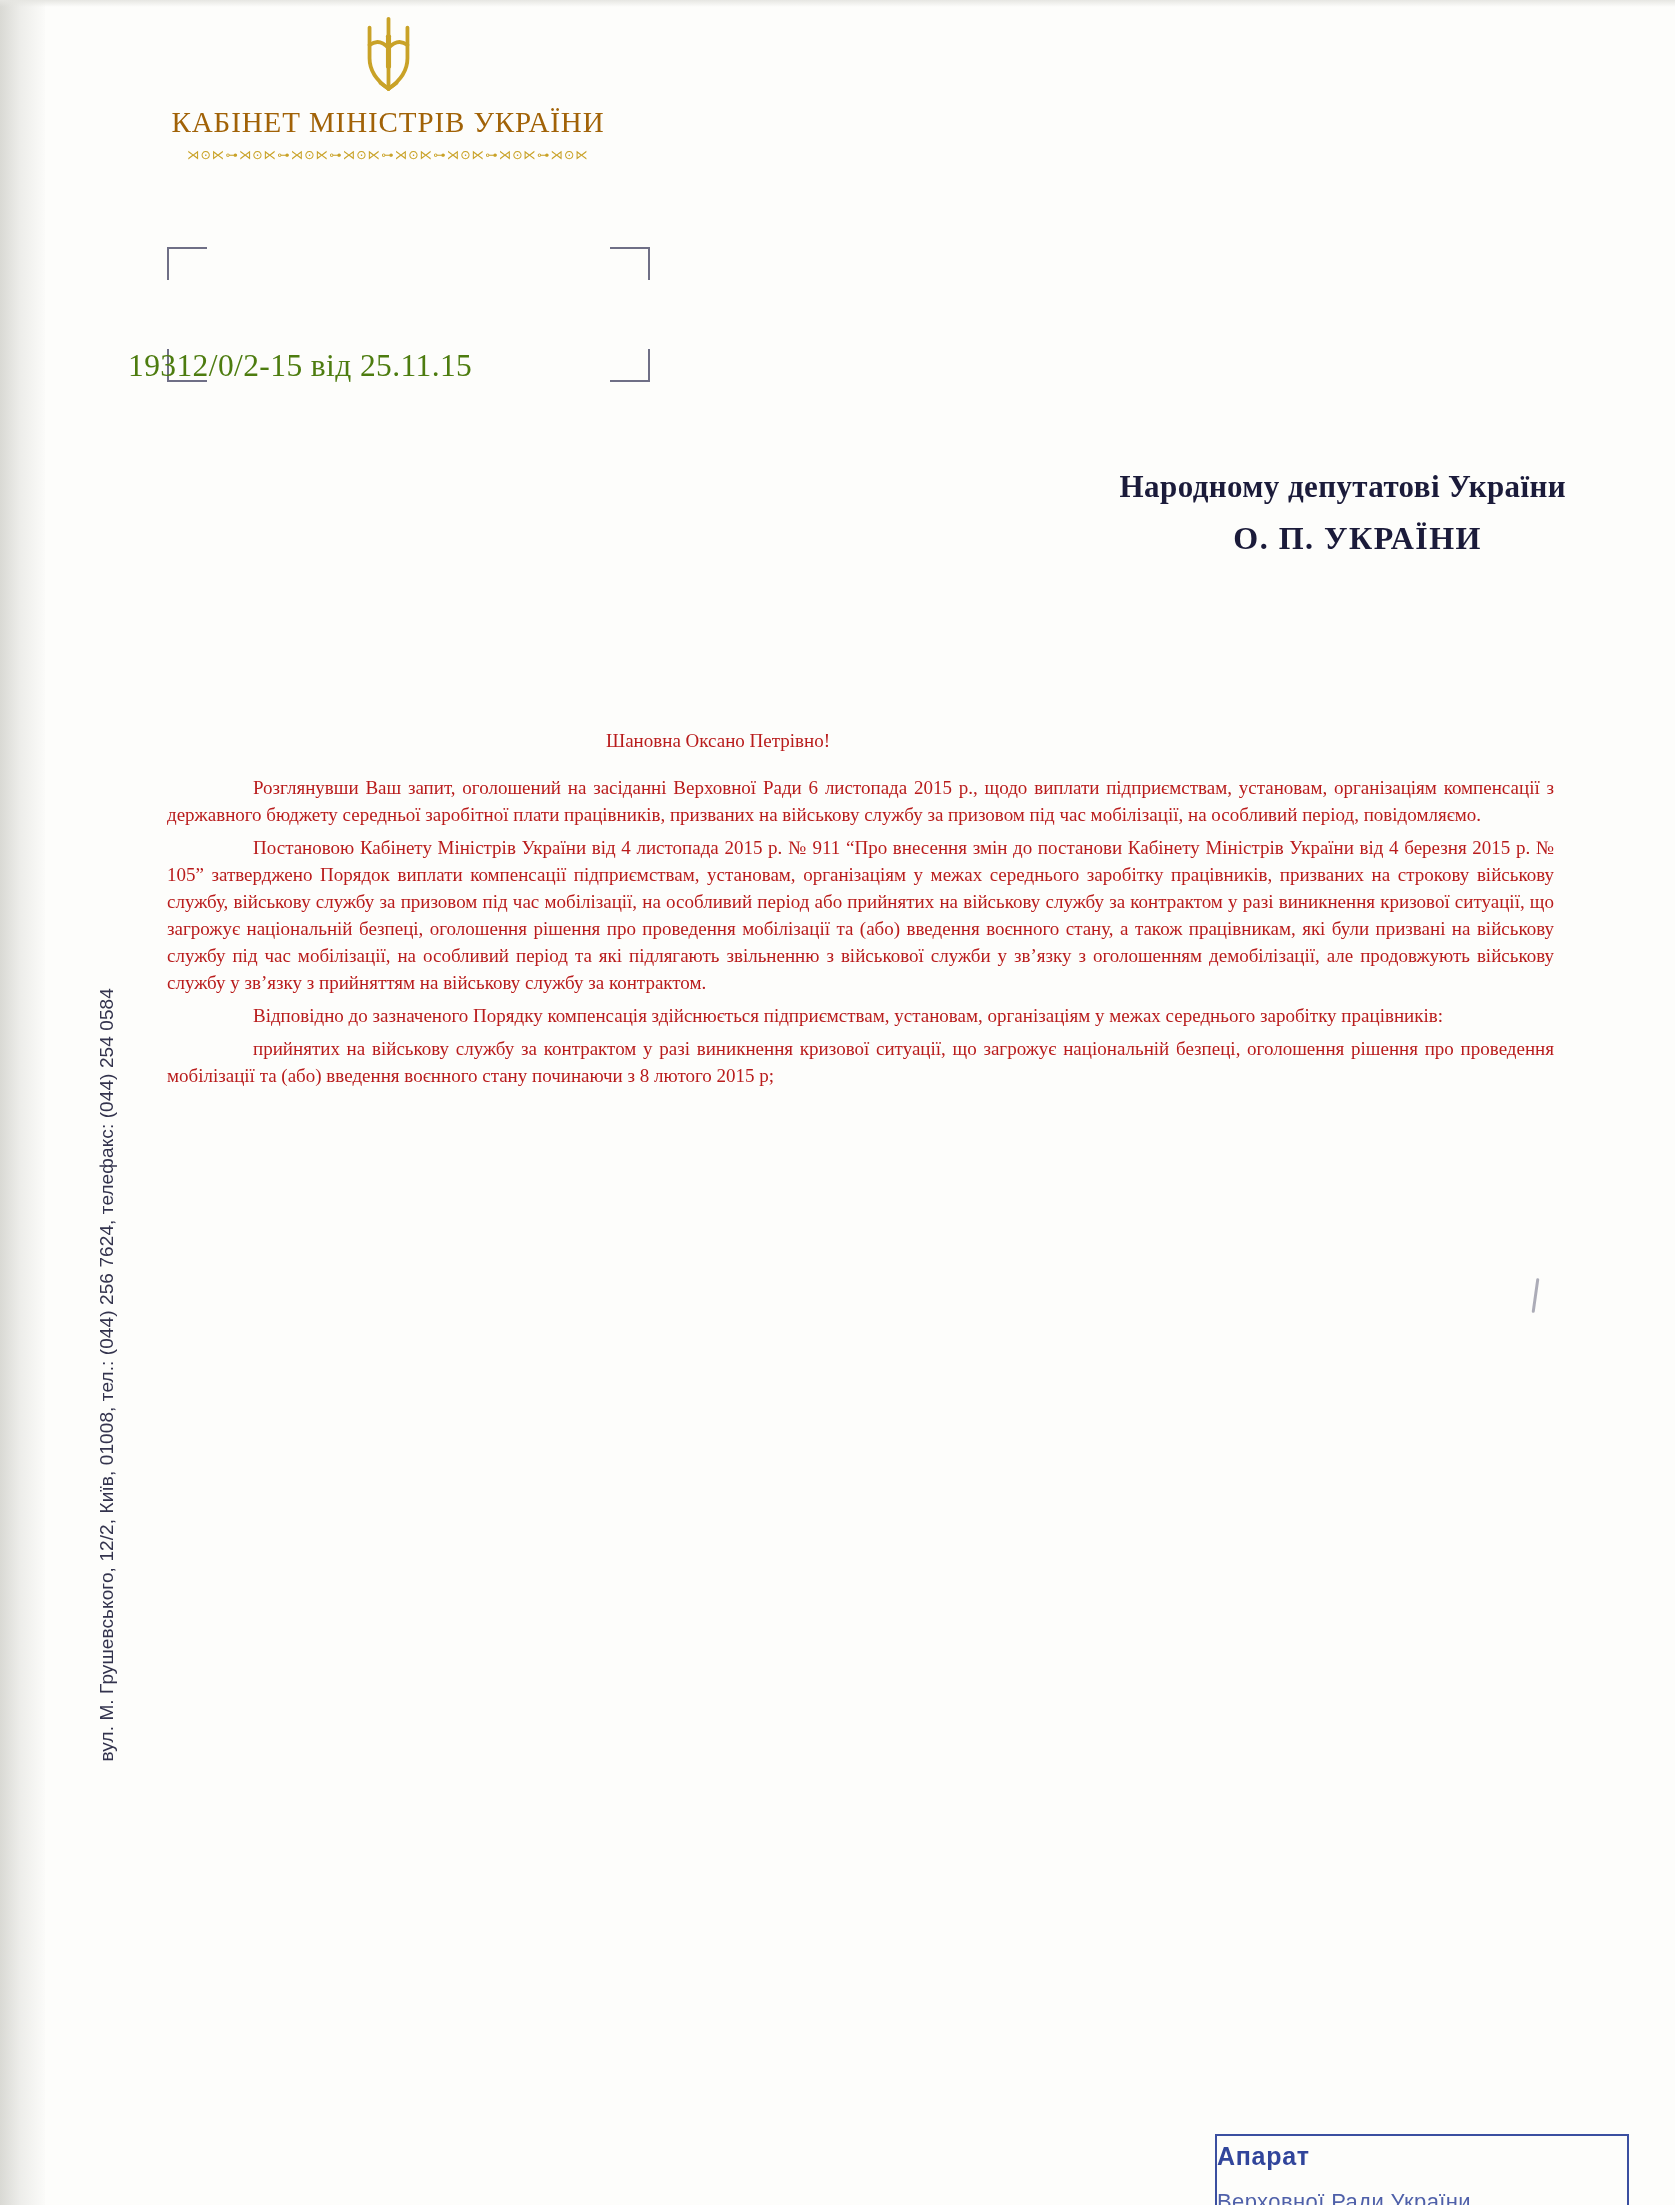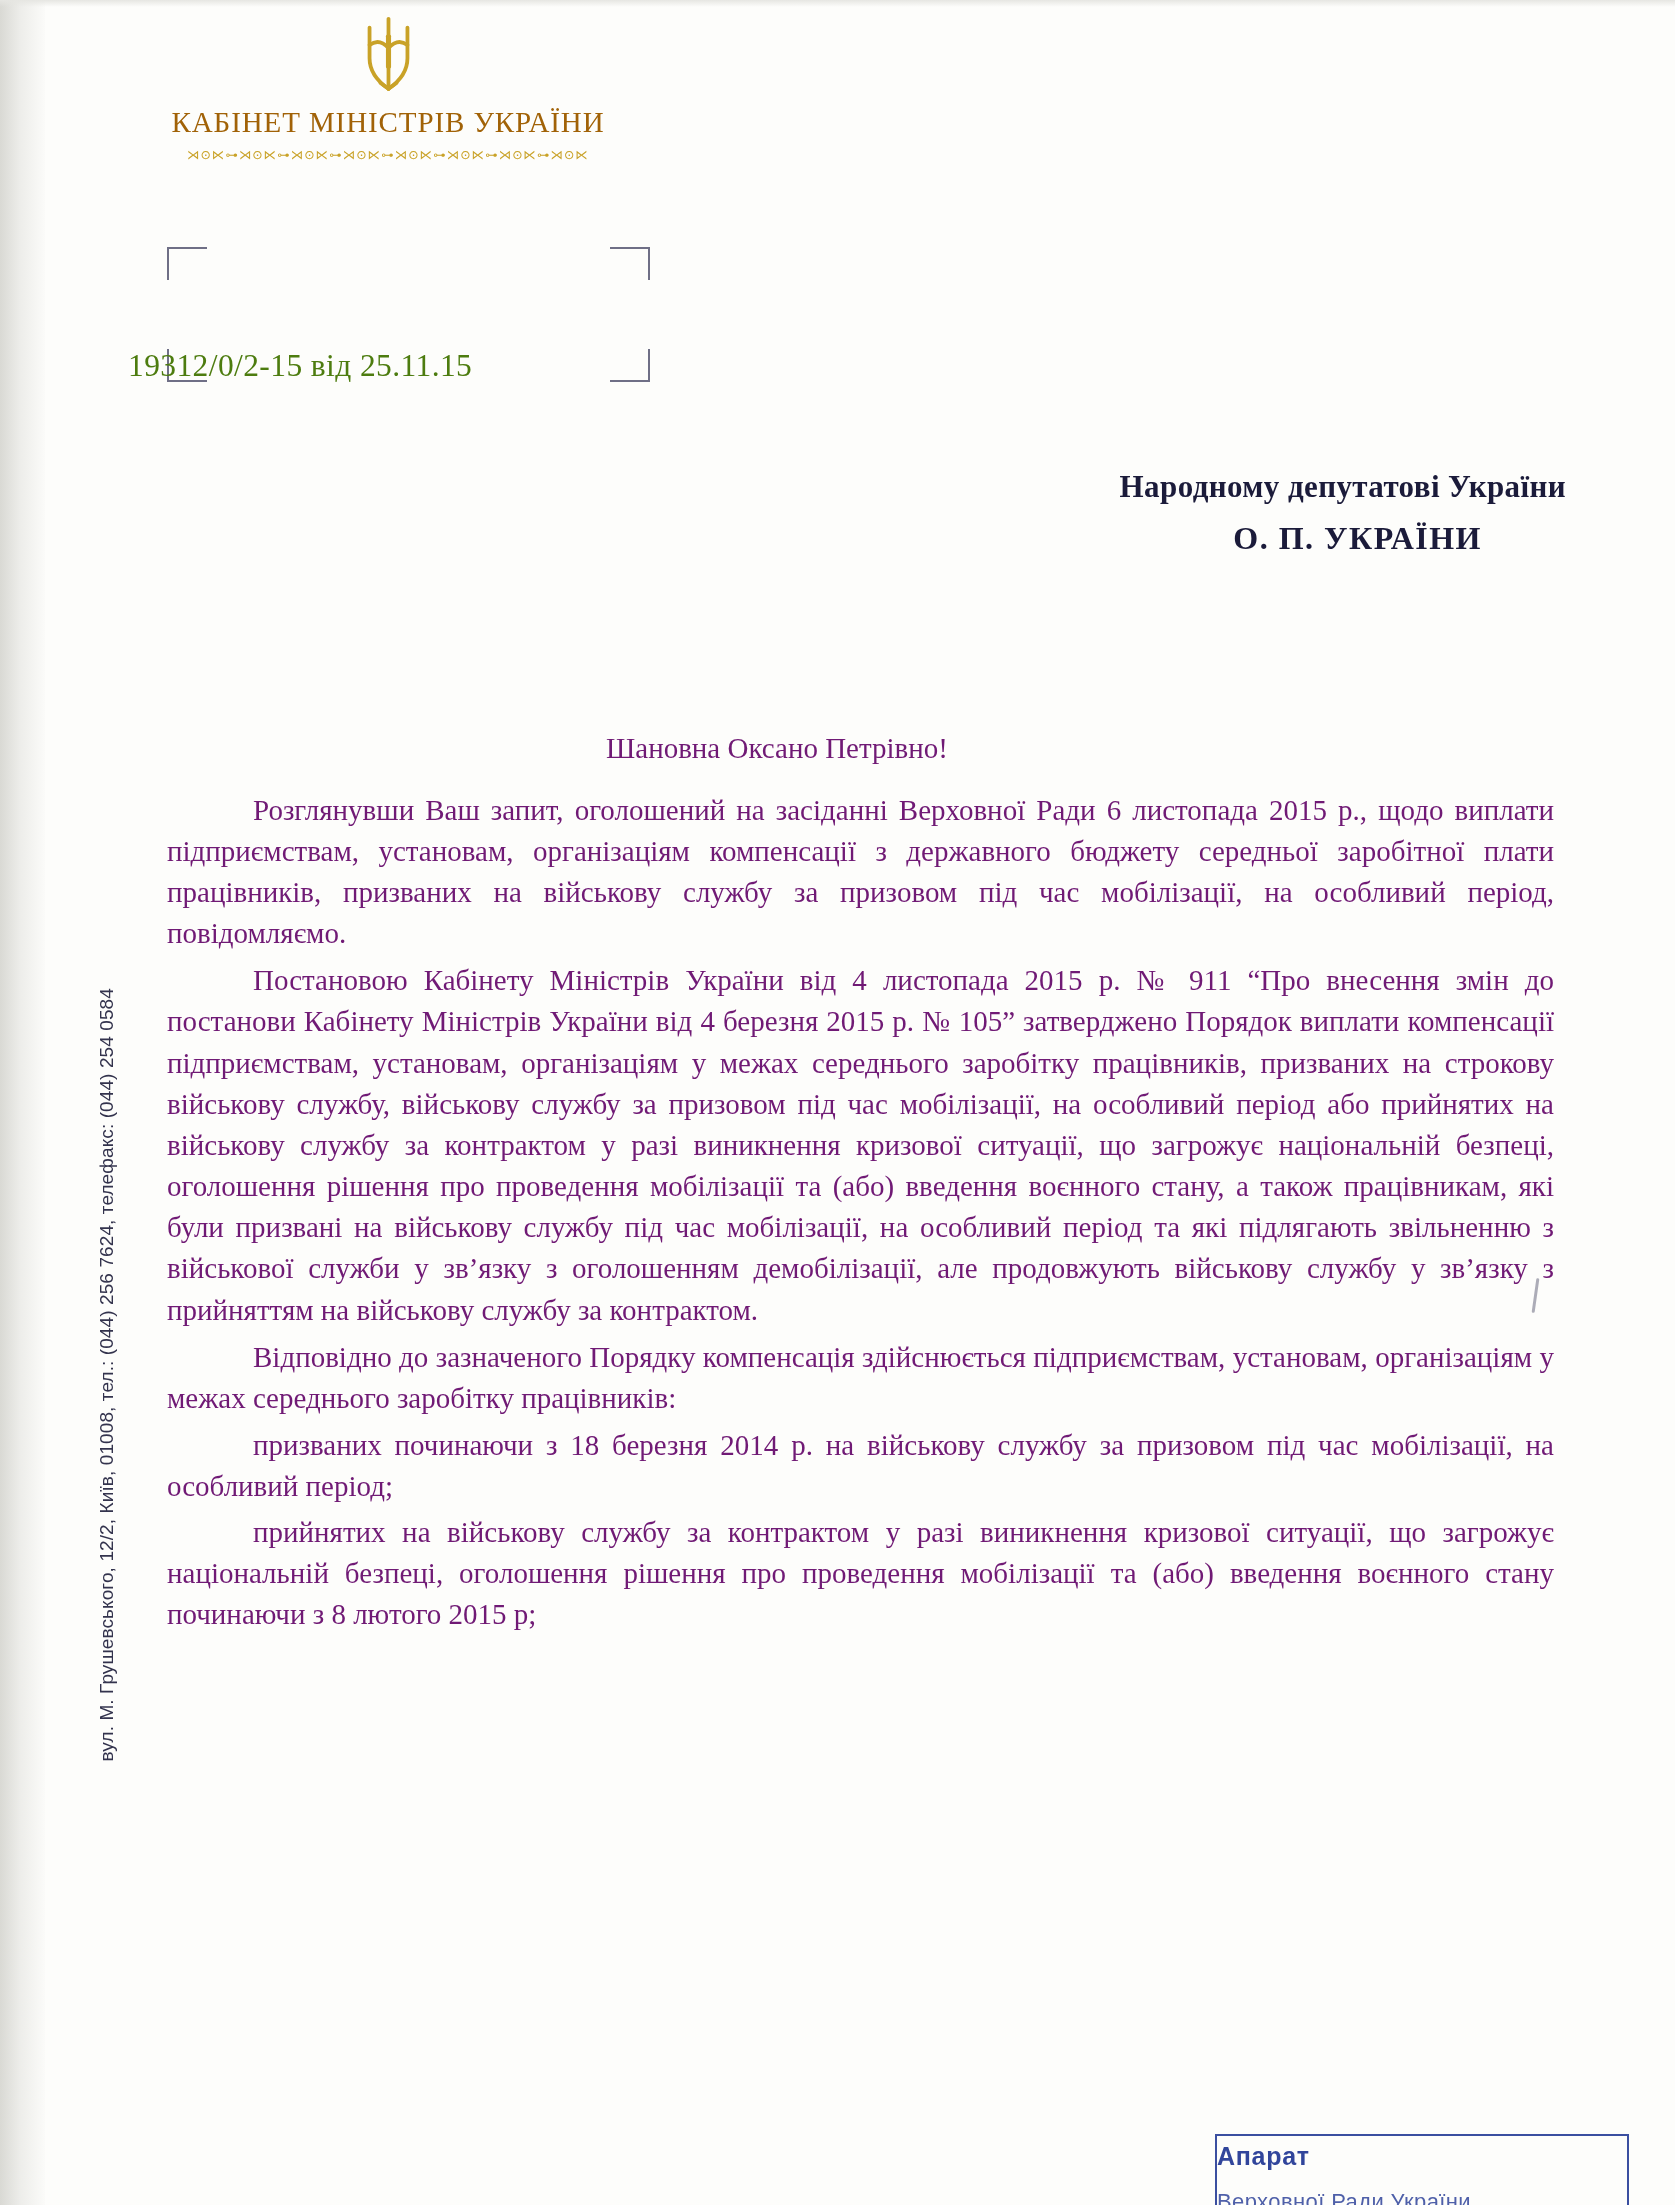--- a/index.html
+++ b/index.html
@@ -127,24 +127,24 @@
     margin-right: 84px;
     white-space: nowrap;
   }
 
   
   .body-text {
     position: absolute;
     left: 167px;
     top: 728px;
     width: 1387px;
-    font-size: 29px;
+    font-size: 19px;
     line-height: 1.42;
     text-align: justify;
-    color: #701a75;
+    color: #b91c1c;
   }
   .salutation {
     text-indent: 439px;
     margin-bottom: 20.5px;
     text-align: left;
   }
   .body-text p {
     margin: 0 0 5.9px 0;
     text-indent: 86px;
     text-align: justify;
@@ -242,21 +242,20 @@
   <div class="addressee">
     <div class="line1">Народному депутатові України</div>
     <div class="line2">О. П. УКРАЇНИ</div>
   </div>
 
   <div class="body-text">
     <div class="salutation">Шановна Оксано Петрівно!</div>
     <p>Розглянувши Ваш запит, оголошений на засіданні Верховної Ради 6 листопада 2015 р., щодо виплати підприємствам, установам, організаціям компенсації з державного бюджету  середньої заробітної плати працівників, призваних на військову службу за призовом під час мобілізації, на особливий період, повідомляємо.</p>
     <p>Постановою Кабінету Міністрів України від 4 листопада 2015 р. № 911 “Про внесення змін до постанови Кабінету Міністрів України від 4 березня 2015 р. № 105” затверджено Порядок виплати компенсації підприємствам, установам, організаціям у межах середнього заробітку працівників, призваних на строкову військову службу, військову службу за призовом під час мобілізації, на особливий період або прийнятих на військову службу за контрактом у разі виникнення кризової ситуації, що загрожує національній безпеці, оголошення рішення про проведення мобілізації та (або) введення воєнного стану, а також працівникам, які були призвані на військову службу під час мобілізації, на особливий період та які підлягають звільненню з військової служби у зв’язку з оголошенням демобілізації, але продовжують військову службу у зв’язку з прийняттям на військову службу за контрактом.</p>
     <p>Відповідно до зазначеного Порядку компенсація здійснюється підприємствам, установам, організаціям у межах середнього заробітку працівників:</p>
-    <p class="tight">призваних починаючи з 18 березня 2014 р. на військову службу за призовом під час мобілізації, на особливий період;</p>
     <p class="tight">прийнятих на військову службу за контрактом у разі виникнення кризової ситуації, що загрожує національній безпеці, оголошення рішення про проведення мобілізації та (або) введення воєнного стану починаючи з 8 лютого 2015 р;</p>
   </div>
 
   <div class="margin-mark"></div>
 
   <div class="side-footer">вул. М. Грушевського, 12/2, Київ, 01008, тел.: (044) 256 7624, телефакс: (044) 254 0584</div>
 
   <div class="incoming-stamp">
     <div class="st-line st1">Апарат</div>
     <div class="st-line st2">Верховної Ради України</div>

